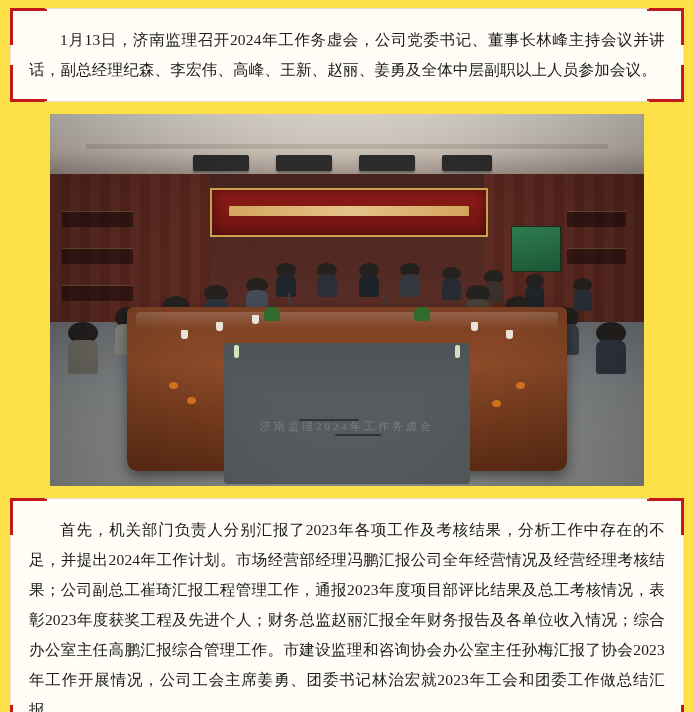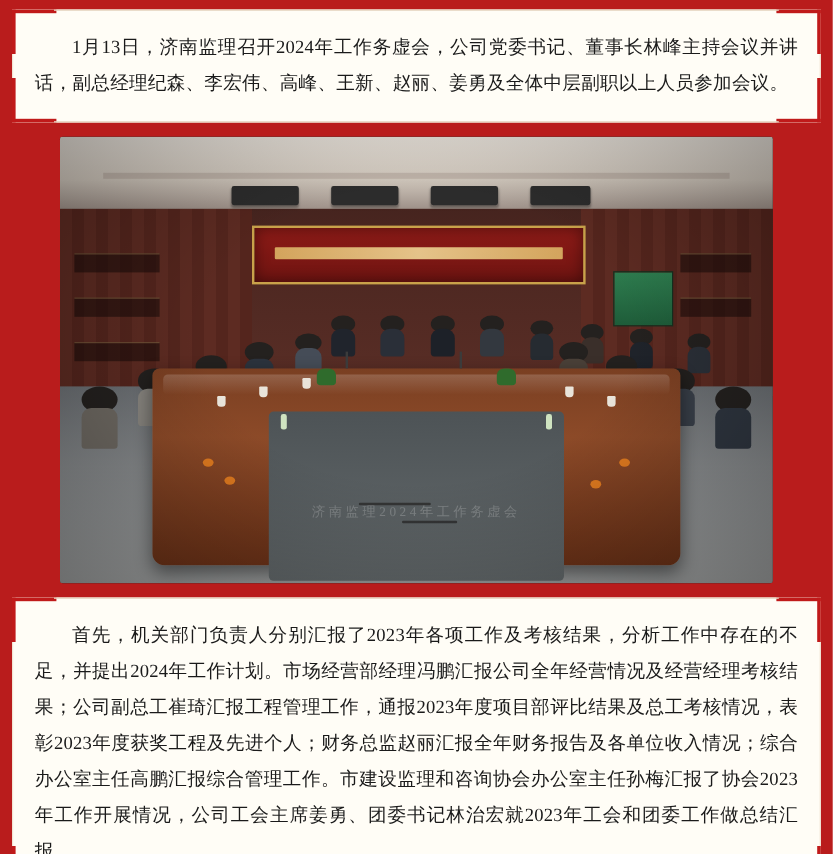--- a/index.html
+++ b/index.html
@@ -10,21 +10,21 @@
     width: 694px;
     height: 712px;
     background: #ffffff;
     font-family: "Liberation Sans", sans-serif;
     overflow: hidden;
   }
   .page {
     position: relative;
     width: 694px;
     height: 712px;
-    background: #b91c1c;
+    background: #fde047;
     box-sizing: border-box;
     padding: 8px 8px 8px 8px;
   }
 
   
   .text-panel {
     position: relative;
     box-sizing: border-box;
     background: #fffdf6;
     border: 1px solid #f2e6d6;

